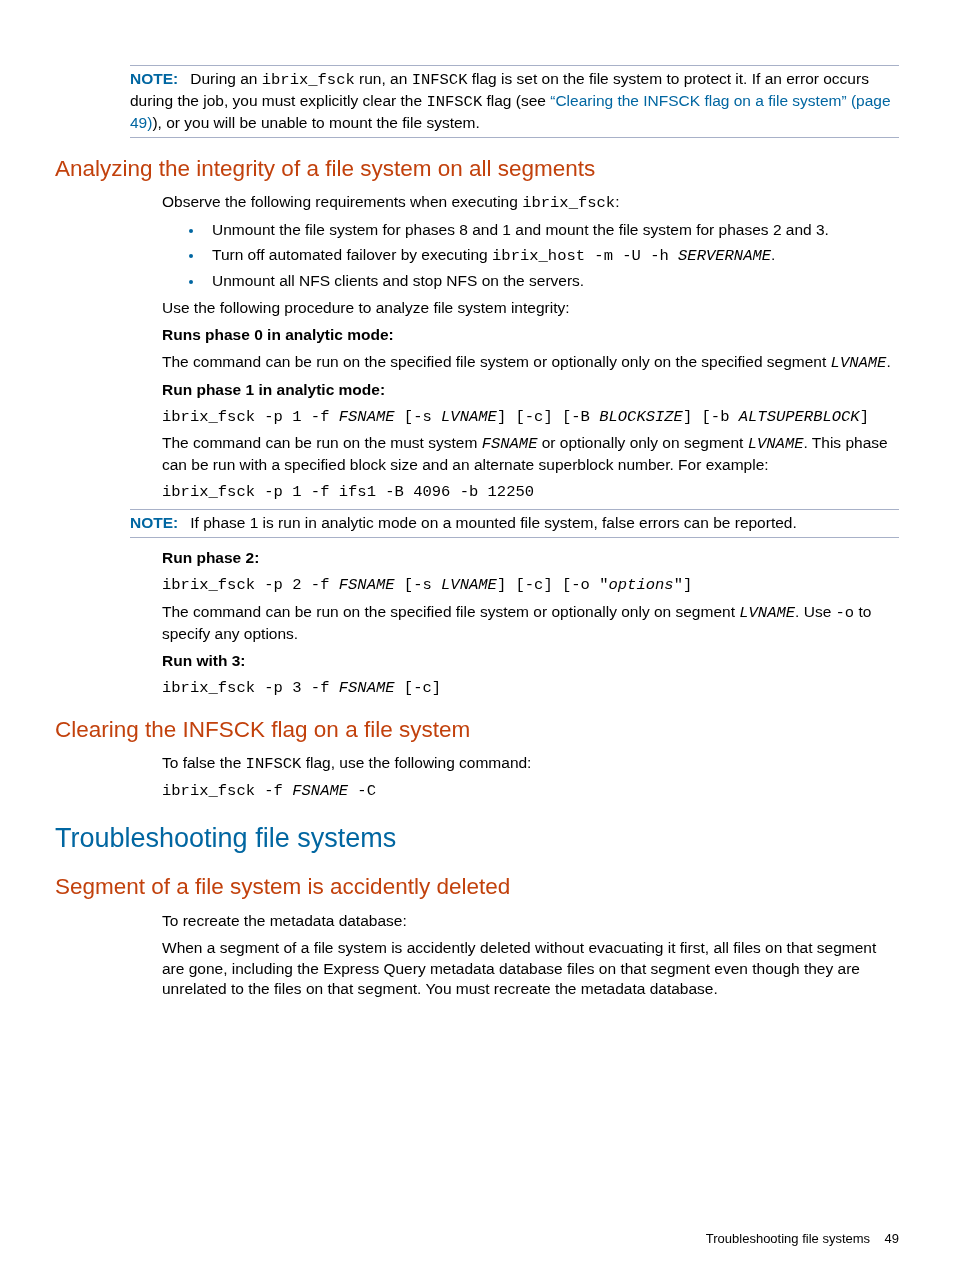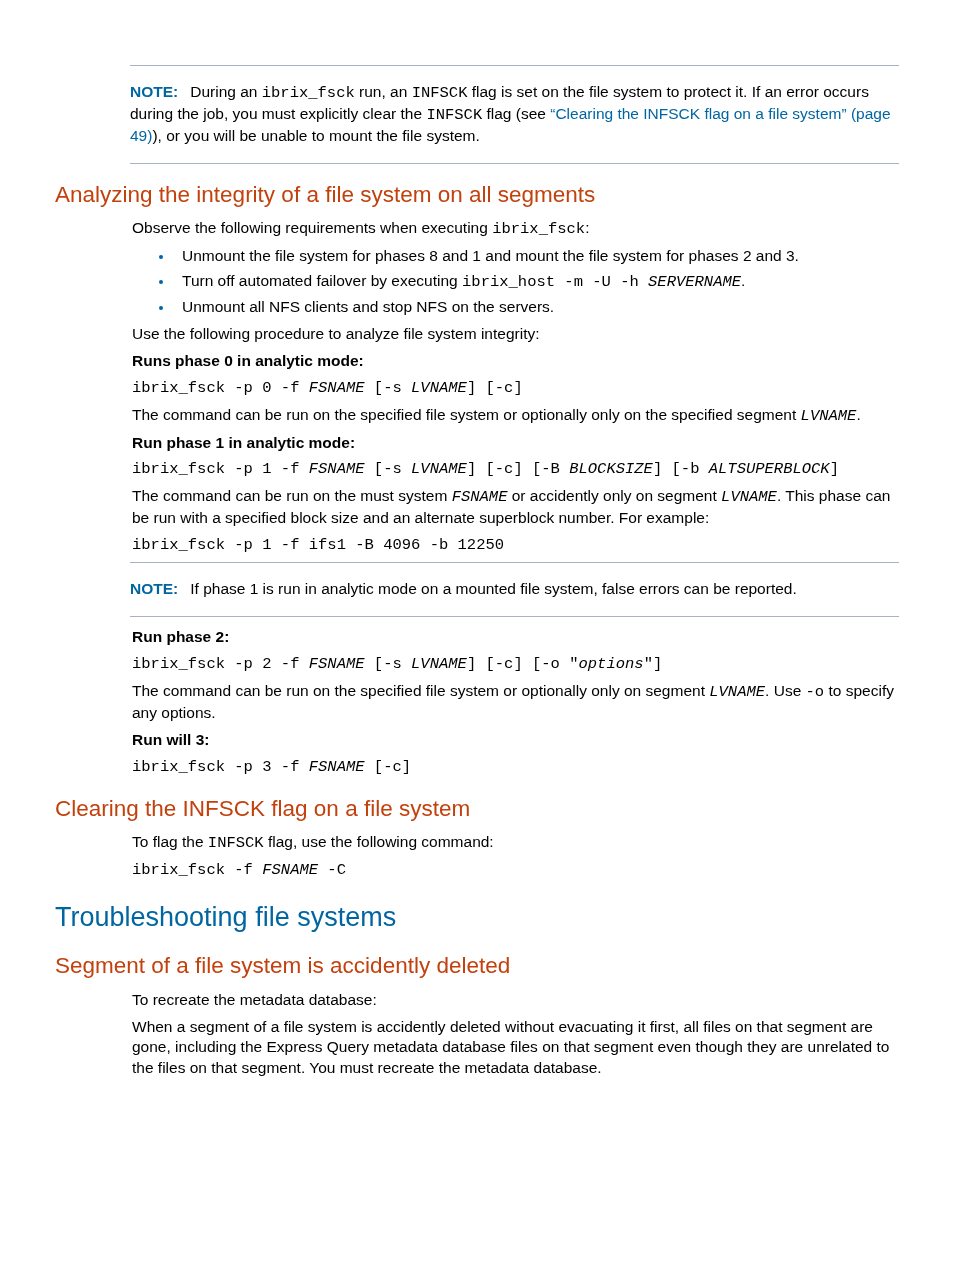--- a/index.html
+++ b/index.html
@@ -12,21 +12,21 @@
   }
   .page {
     padding: 65px 55px 45px 55px;
     box-sizing: border-box;
     font-size: 15.5px;
     line-height: 1.35;
   }
   .note-box {
     border-top: 1px solid #a8b1c8;
     border-bottom: 1px solid #a8b1c8;
-    padding: 16px 0;
+    padding: 3px 0;
     margin: 0 0 10px 0;
     margin-left: 75px;
   }
   .note-label {
     font-weight: bold;
     color: #0066a1;
     margin-right: 12px;
   }
   h2 {
     font-family: Arial, Helvetica, sans-serif;
@@ -36,21 +36,21 @@
     margin: 16px 0 8px 0;
   }
   h1 {
     font-family: Arial, Helvetica, sans-serif;
     font-weight: normal;
     color: #0066a1;
     font-size: 27px;
     margin: 18px 0 8px 0;
   }
   .body-block {
-    margin-left: 77px;
+    margin-left: 107px;
   }
   ul.bullets {
     margin: 4px 0 6px 0;
     padding-left: 42px;
   }
   ul.bullets li {
     padding-left: 8px;
     margin-bottom: 4px;
   }
   ul.bullets li::marker {
@@ -99,45 +99,44 @@
 
     <ul class="bullets">
       <li><span>Unmount the file system for phases 8 and 1 and mount the file system for phases 2 and 3.</span></li>
       <li><span>Turn off automated failover by executing </span><span class="code">ibrix_host -m -U -h </span><span class="code-i">SERVERNAME</span><span>.</span></li>
       <li><span>Unmount all NFS clients and stop NFS on the servers.</span></li>
     </ul>
 
     <p>Use the following procedure to analyze file system integrity:</p>
 
     <p class="strong">Runs phase 0 in analytic mode:</p>
-    <p class="code-line"><span>ibrix_fsck -p 0 -f </span><span class="code-i">FSNAME</span><span> [-s </span><span class="code-i">LVNAME</span><span>] [-c]</span></p>
     <p><span>The command can be run on the specified file system or optionally only on the specified segment </span><span class="code-i">LVNAME</span><span>.</span></p>
 
     <p class="strong">Run phase 1 in analytic mode:</p>
     <p class="code-line"><span>ibrix_fsck -p 1 -f </span><span class="code-i">FSNAME</span><span> [-s </span><span class="code-i">LVNAME</span><span>] [-c] [-B </span><span class="code-i">BLOCKSIZE</span><span>] [-b </span><span class="code-i">ALTSUPERBLOCK</span><span>]</span></p>
-    <p><span>The command can be run on the must system </span><span class="code-i">FSNAME</span><span> or accidently only on segment </span><span class="code-i">LVNAME</span><span>. This phase can be run with a specified block size and an alternate superblock number. For example:</span></p>
+    <p><span>The command can be run on the must system </span><span class="code-i">FSNAME</span><span> or optionally only on segment </span><span class="code-i">LVNAME</span><span>. This phase can be run with a specified block size and an alternate superblock number. For example:</span></p>
     <p class="code-line">ibrix_fsck -p 1 -f ifs1 -B 4096 -b 12250</p>
   </div>
 
   <div class="note-box">
     <span class="note-label">NOTE:</span><span>If phase 1 is run in analytic mode on a mounted file system, false errors can be reported.</span>
   </div>
 
   <div class="body-block">
     <p class="strong">Run phase 2:</p>
     <p class="code-line"><span>ibrix_fsck -p 2 -f </span><span class="code-i">FSNAME</span><span> [-s </span><span class="code-i">LVNAME</span><span>] [-c] [-o "</span><span class="code-i">options</span><span>"]</span></p>
     <p><span>The command can be run on the specified file system or optionally only on segment </span><span class="code-i">LVNAME</span><span>. Use </span><span class="code">-o</span><span> to specify any options.</span></p>
 
-    <p class="strong">Run will 3:</p>
+    <p class="strong">Run with 3:</p>
     <p class="code-line"><span>ibrix_fsck -p 3 -f </span><span class="code-i">FSNAME</span><span> [-c]</span></p>
   </div>
 
   <h2>Clearing the INFSCK flag on a file system</h2>
   <div class="body-block">
-    <p><span>To flag the </span><span class="code">INFSCK</span><span> flag, use the following command:</span></p>
+    <p><span>To false the </span><span class="code">INFSCK</span><span> flag, use the following command:</span></p>
     <p class="code-line"><span>ibrix_fsck -f </span><span class="code-i">FSNAME</span><span> -C</span></p>
   </div>
 
   <h1>Troubleshooting file systems</h1>
   <h2>Segment of a file system is accidently deleted</h2>
   <div class="body-block">
     <p>To recreate the metadata database:</p>
     <p>When a segment of a file system is accidently deleted without evacuating it first, all files on that segment are gone, including the Express Query metadata database files on that segment even though they are unrelated to the files on that segment. You must recreate the metadata database.</p>
   </div>
 

